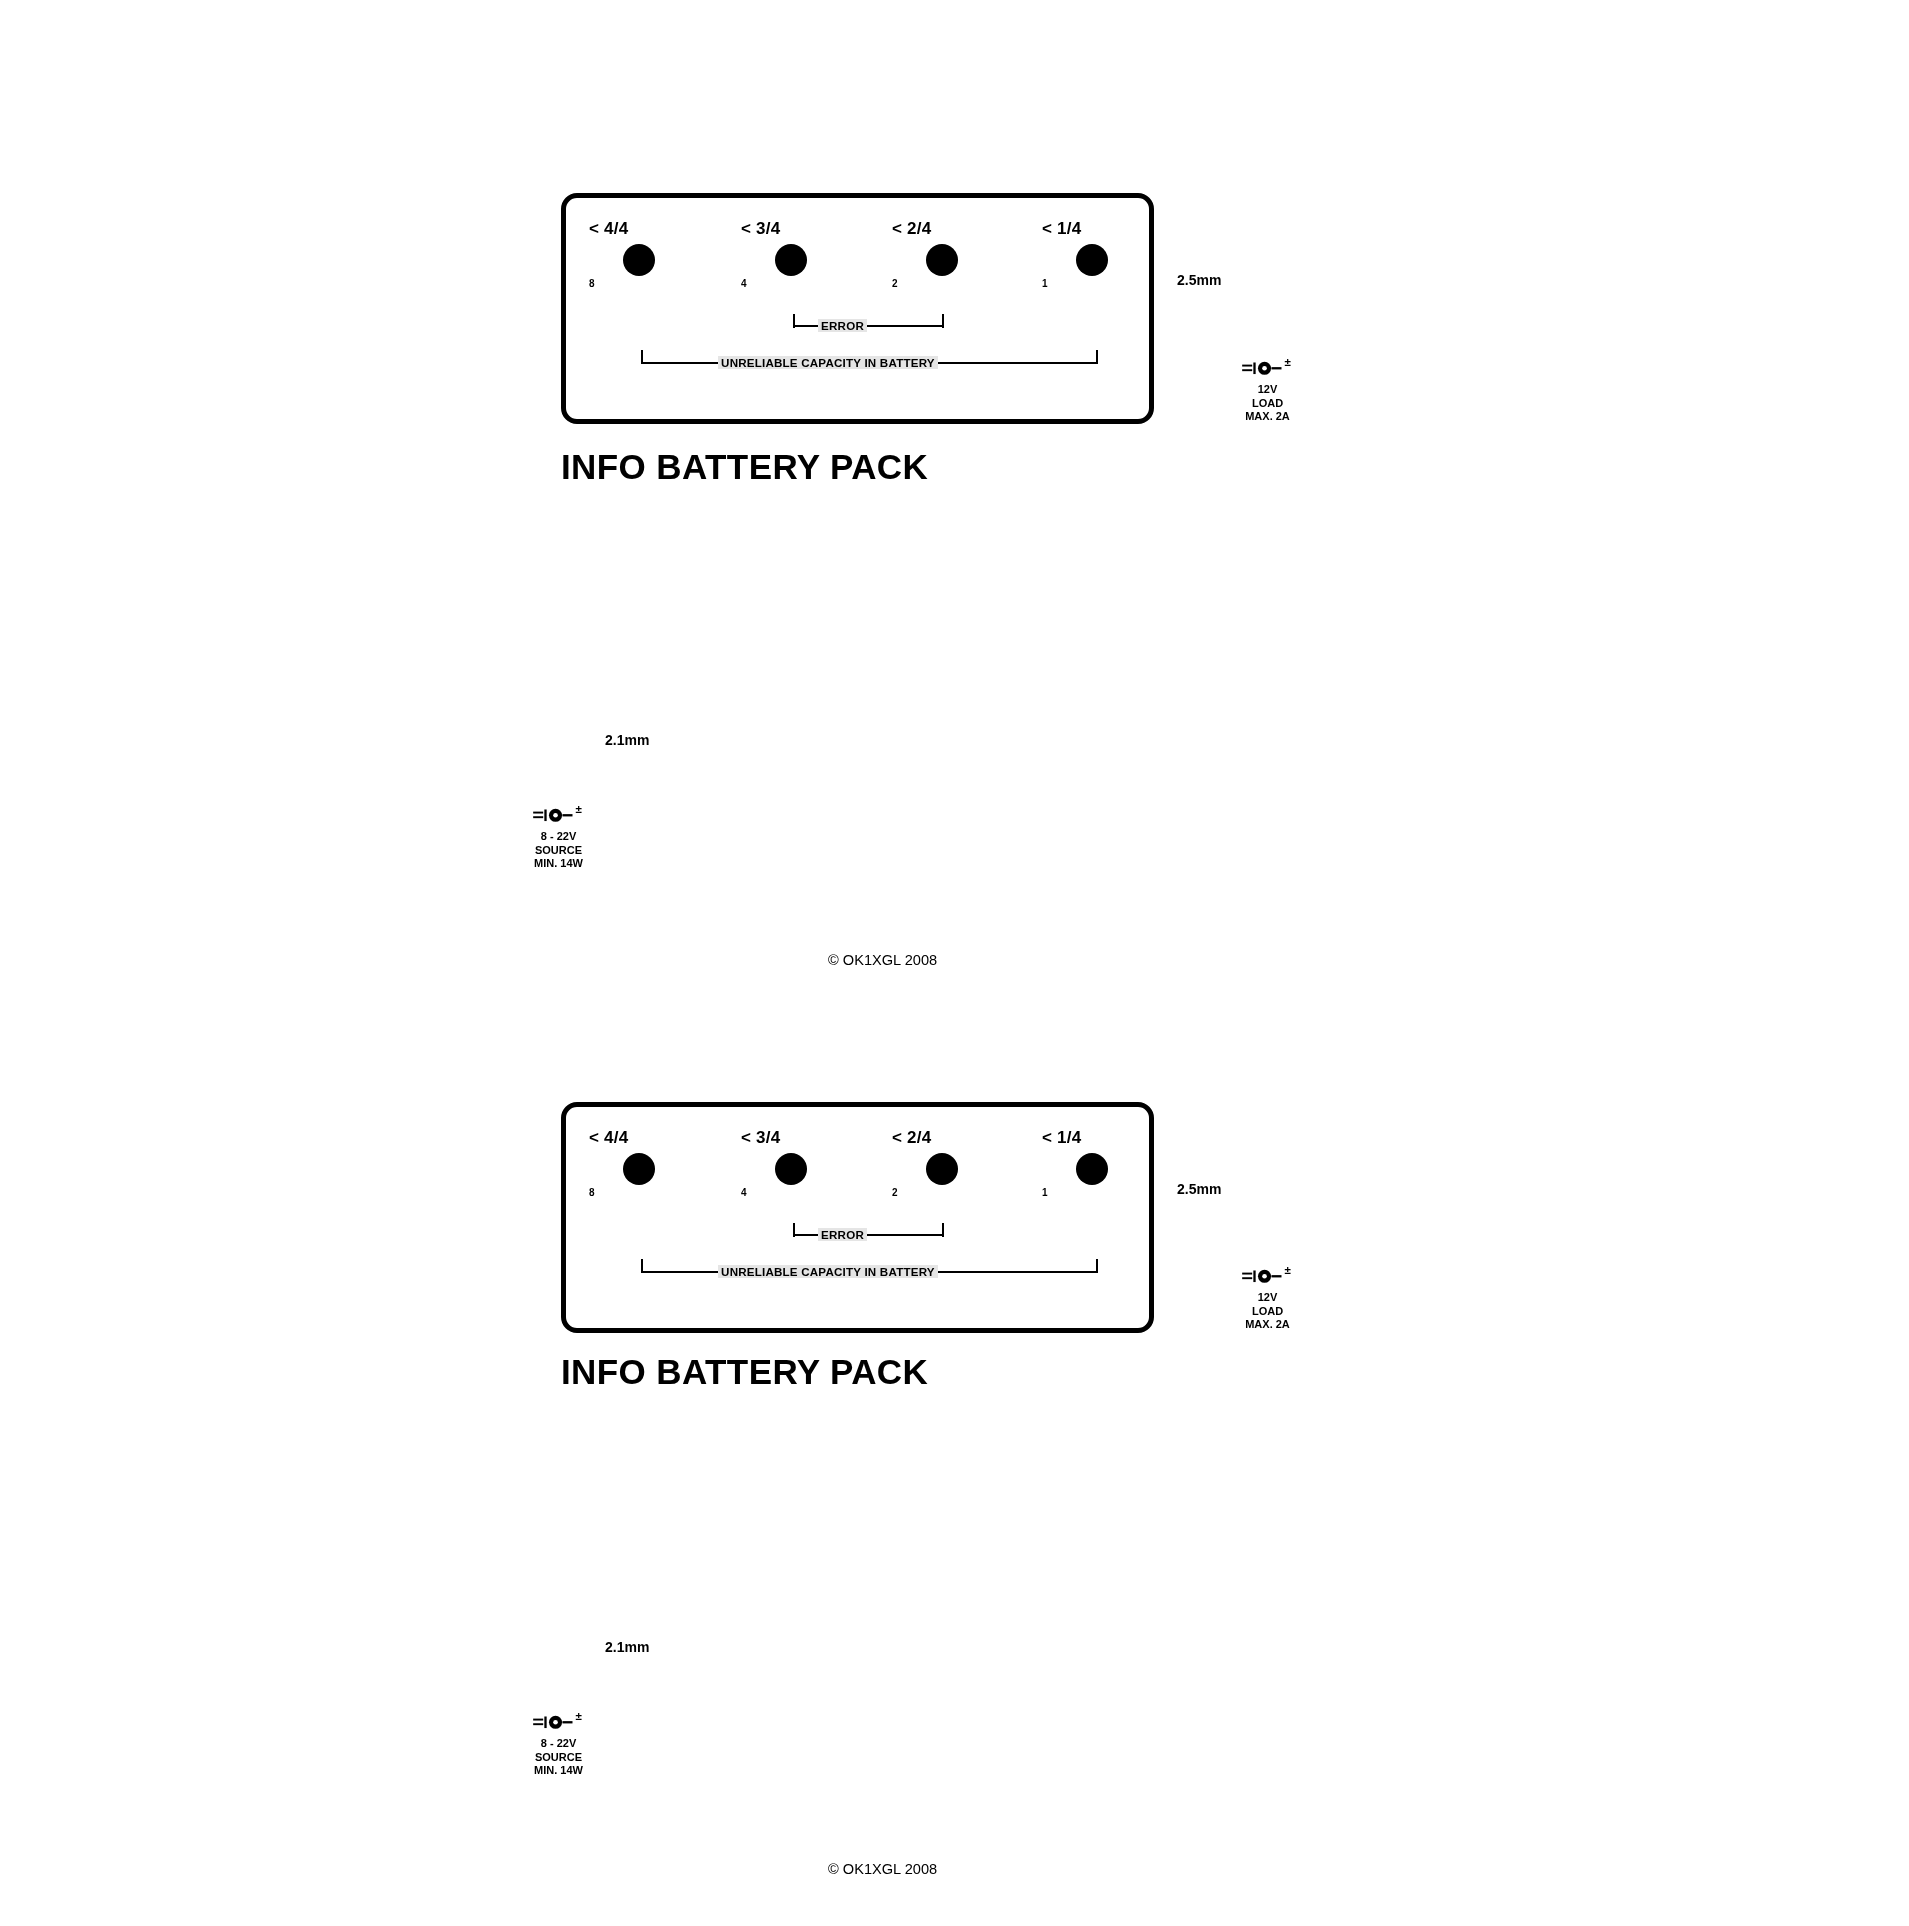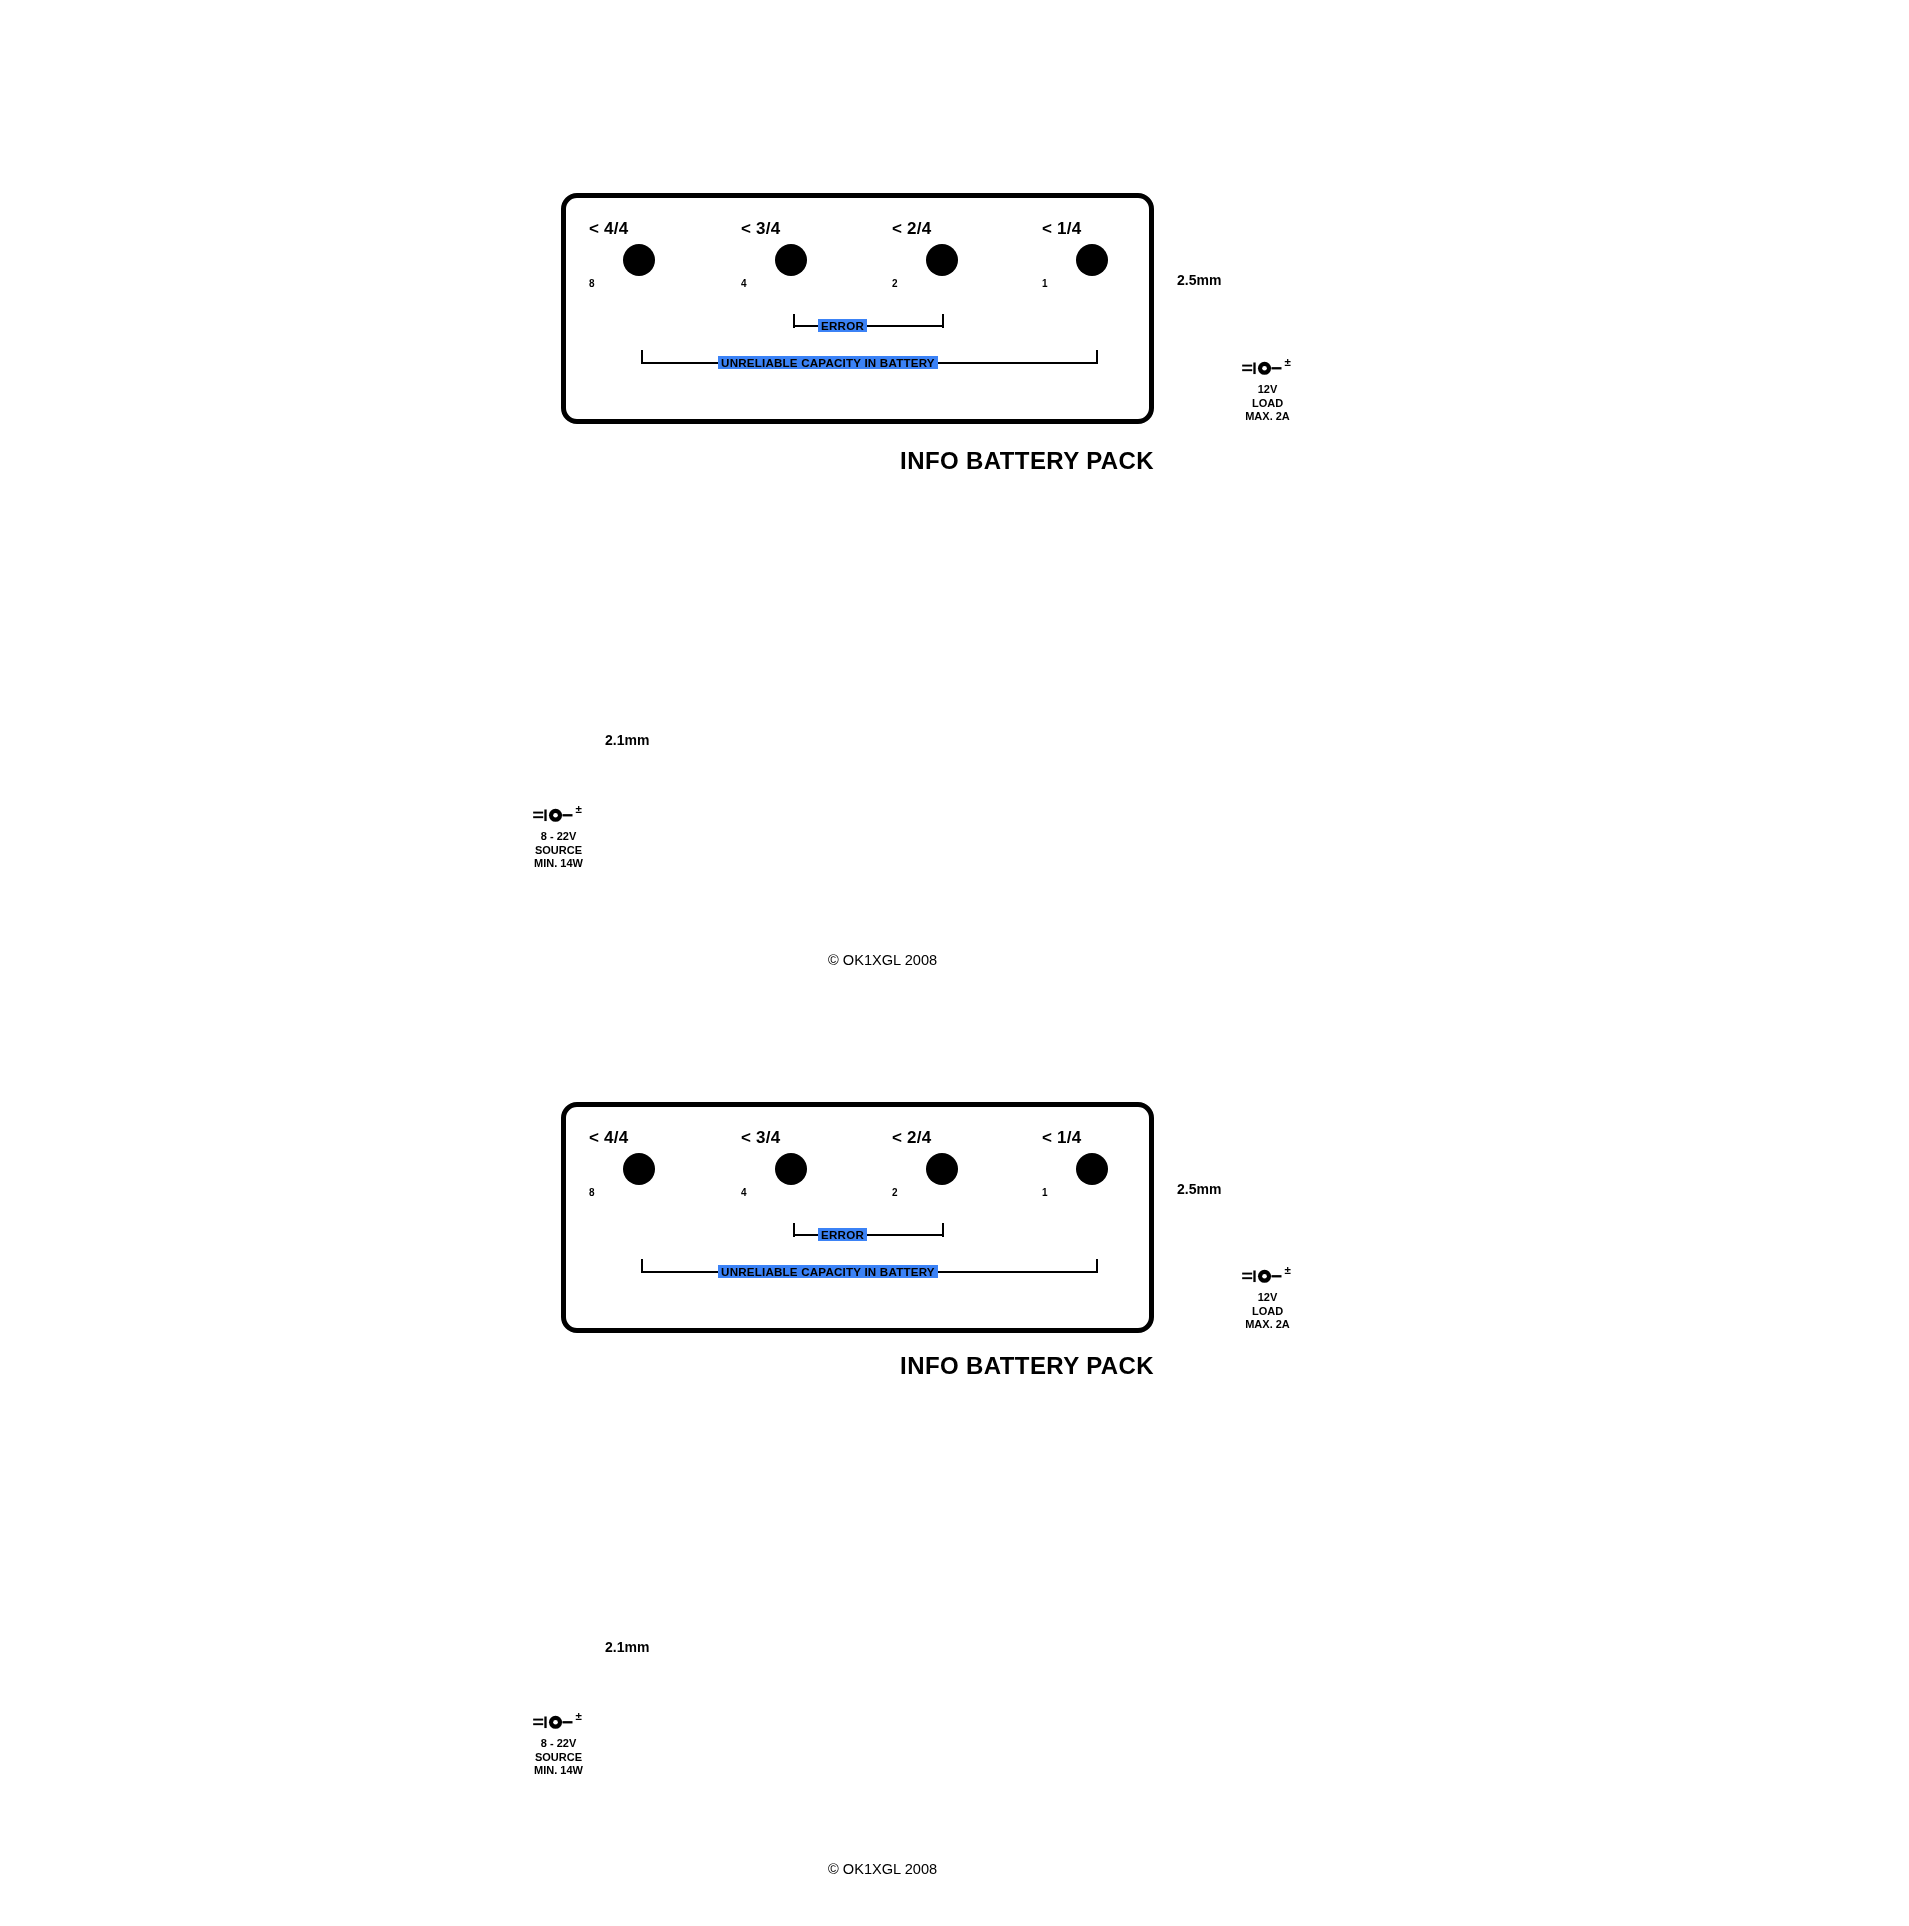--- a/index.html
+++ b/index.html
@@ -74,30 +74,30 @@
     position: absolute;
     background: #000000;
   }
 
   .bracket-text {
     position: absolute;
     font-size: 11.6px;
     font-weight: bold;
     letter-spacing: 0.2px;
     white-space: nowrap;
-    background: #3b82f6;
+    background: #e5e5e5;
     padding: 0 3.1px;
   }
 
   .panel-title {
     position: absolute;
     left: 561px;
     width: 593px;
-    text-align: right;
-    font-size: 24px;
+    text-align: left;
+    font-size: 35px;
     font-weight: bold;
     letter-spacing: 0.4px;
   }
 
   
   .conn-block {
     position: absolute;
     text-align: center;
     width: 139px;
   }

